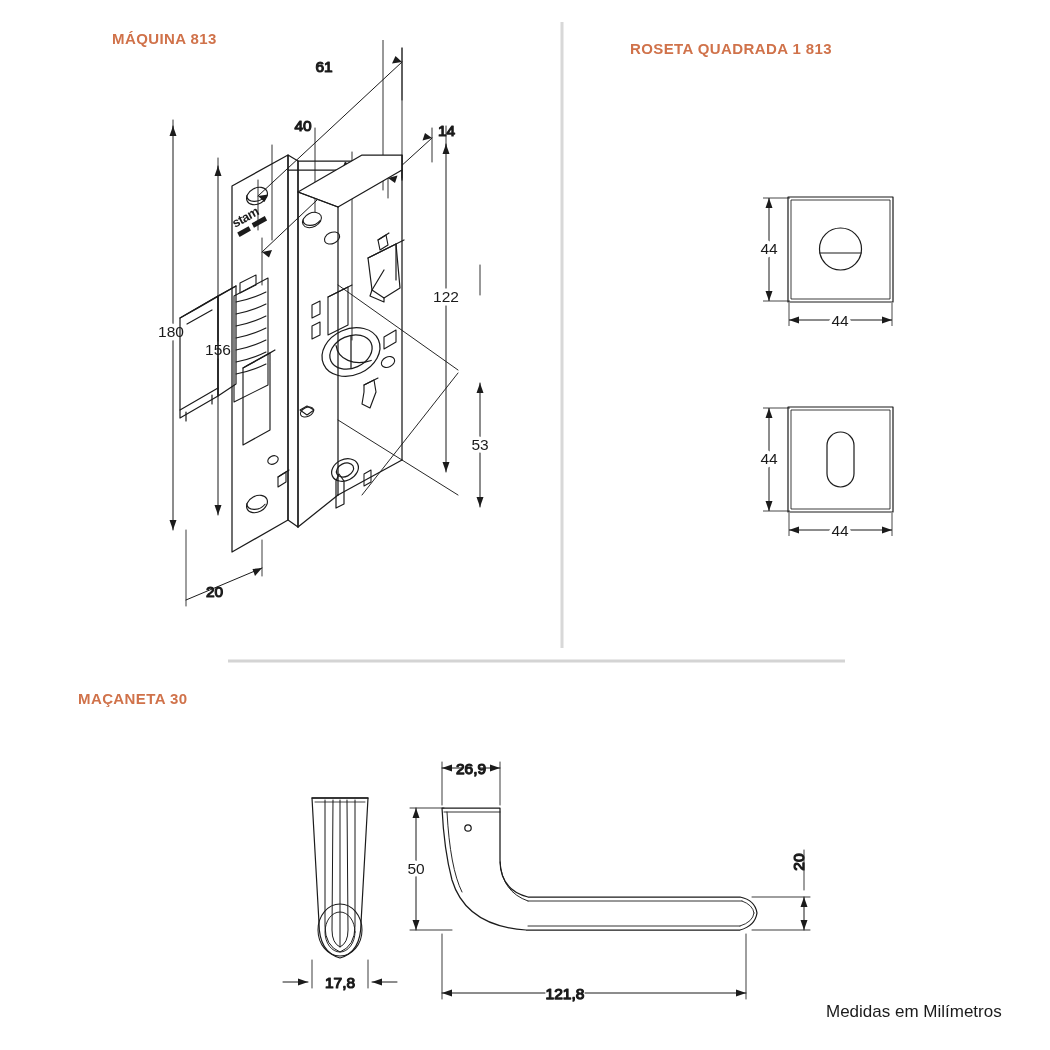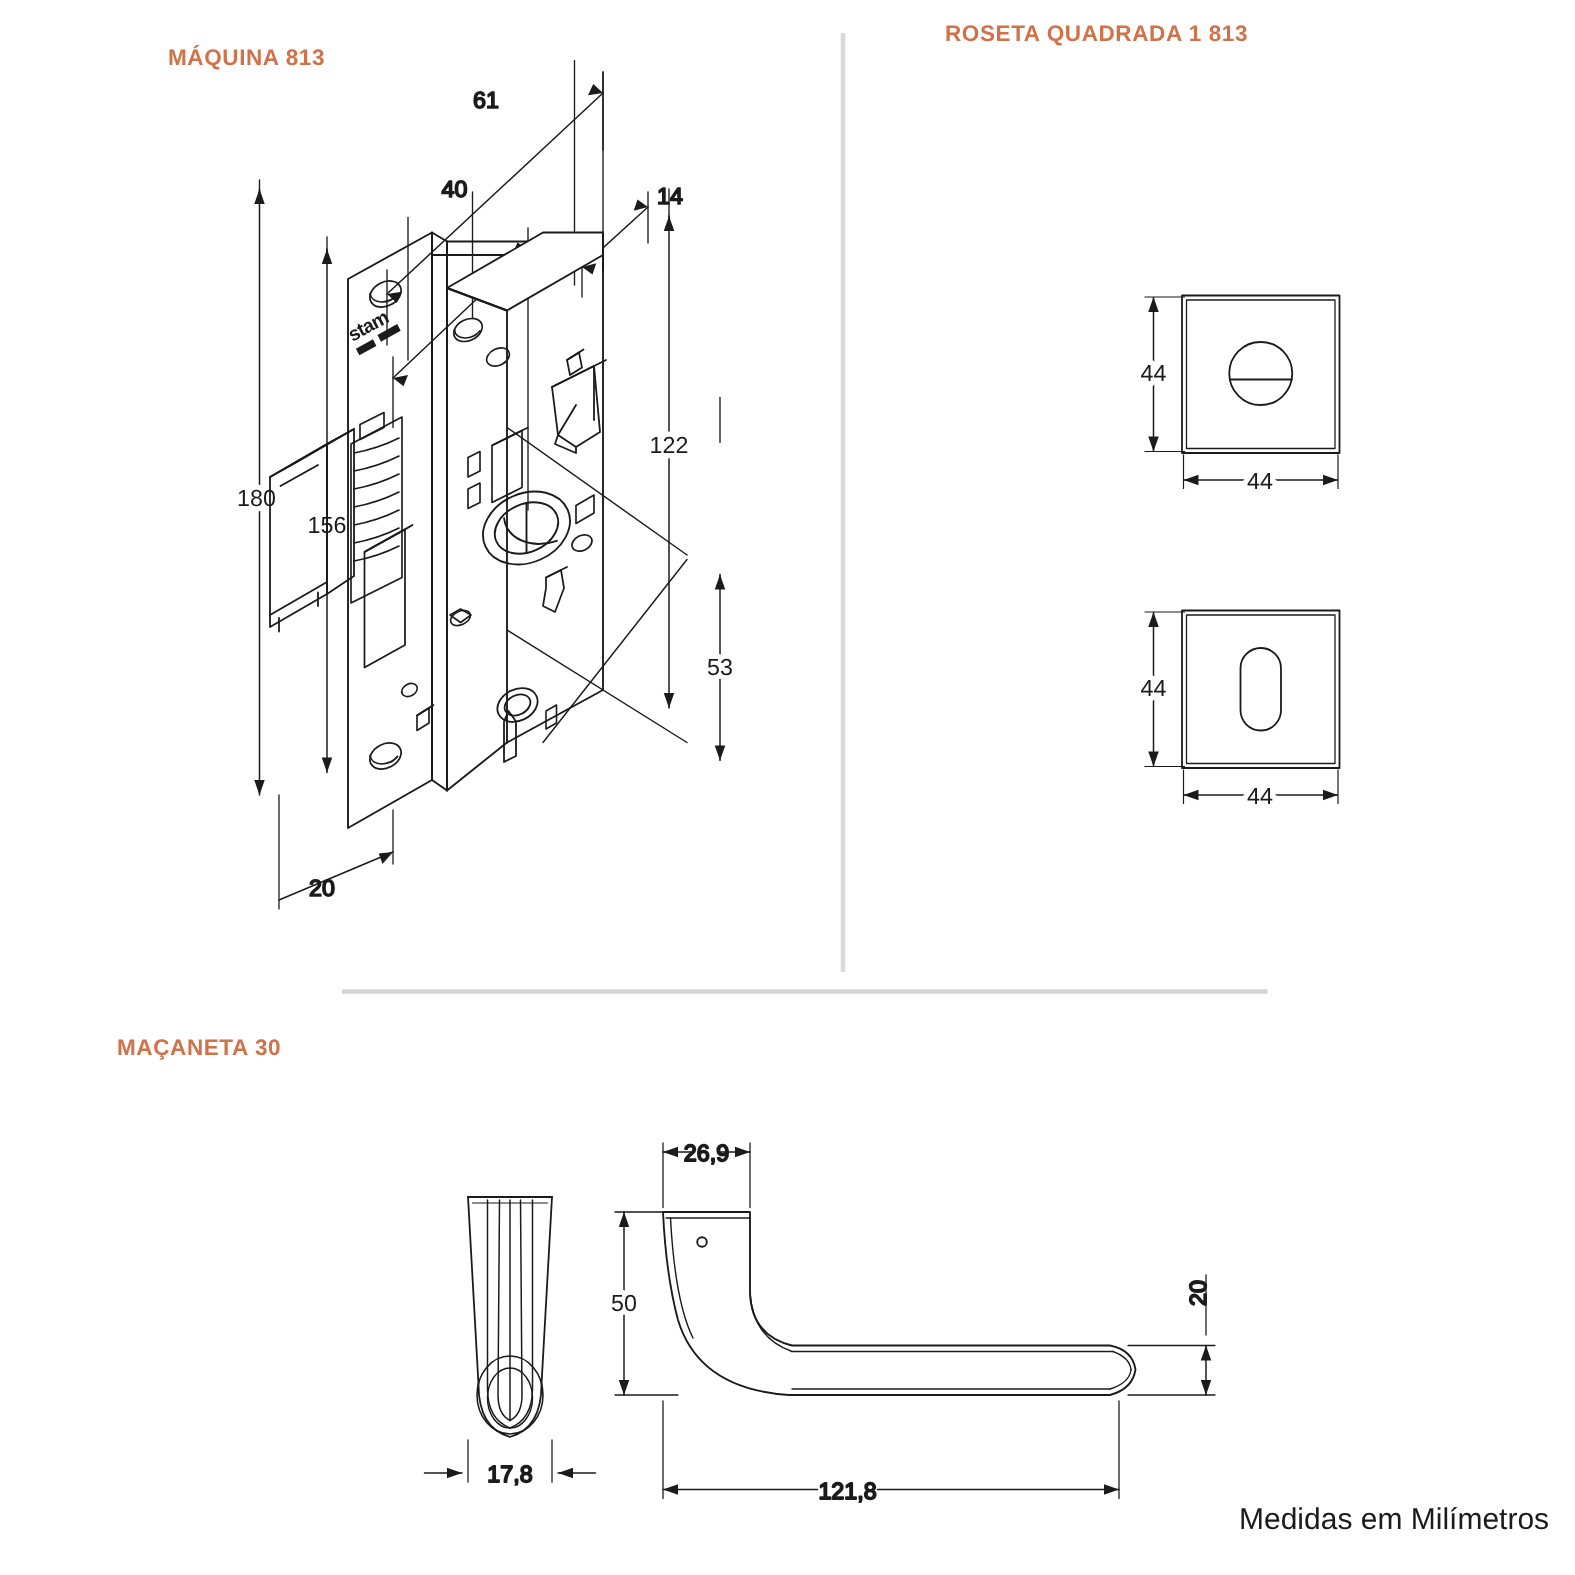--- a/index.html
+++ b/index.html
@@ -25,27 +25,27 @@
   .section-title {
     position: absolute;
     color: #d0724a;
     font-weight: bold;
     font-size: 15px;
     letter-spacing: 0.4px;
     font-family: "Liberation Sans", sans-serif;
     white-space: nowrap;
   }
   #title-machine { left: 112px; top: 30px; }
-  #title-rosette { left: 630px; top: 14px; }
+  #title-rosette { left: 630px; top: 40px; }
   #title-handle  { left: 78px;  top: 690px; }
   .footnote {
     position: absolute;
     left: 826px;
     top: 1002px;
-    font-size: 20px;
+    font-size: 17px;
     color: #1b1b1b;
     font-family: "Liberation Sans", sans-serif;
     white-space: nowrap;
   }
   svg { display: block; }
   .drw { position: absolute; }
   .dim-text {
     font-family: "Liberation Sans", sans-serif;
     font-size: 15.5px;
     fill: #1b1b1b;

